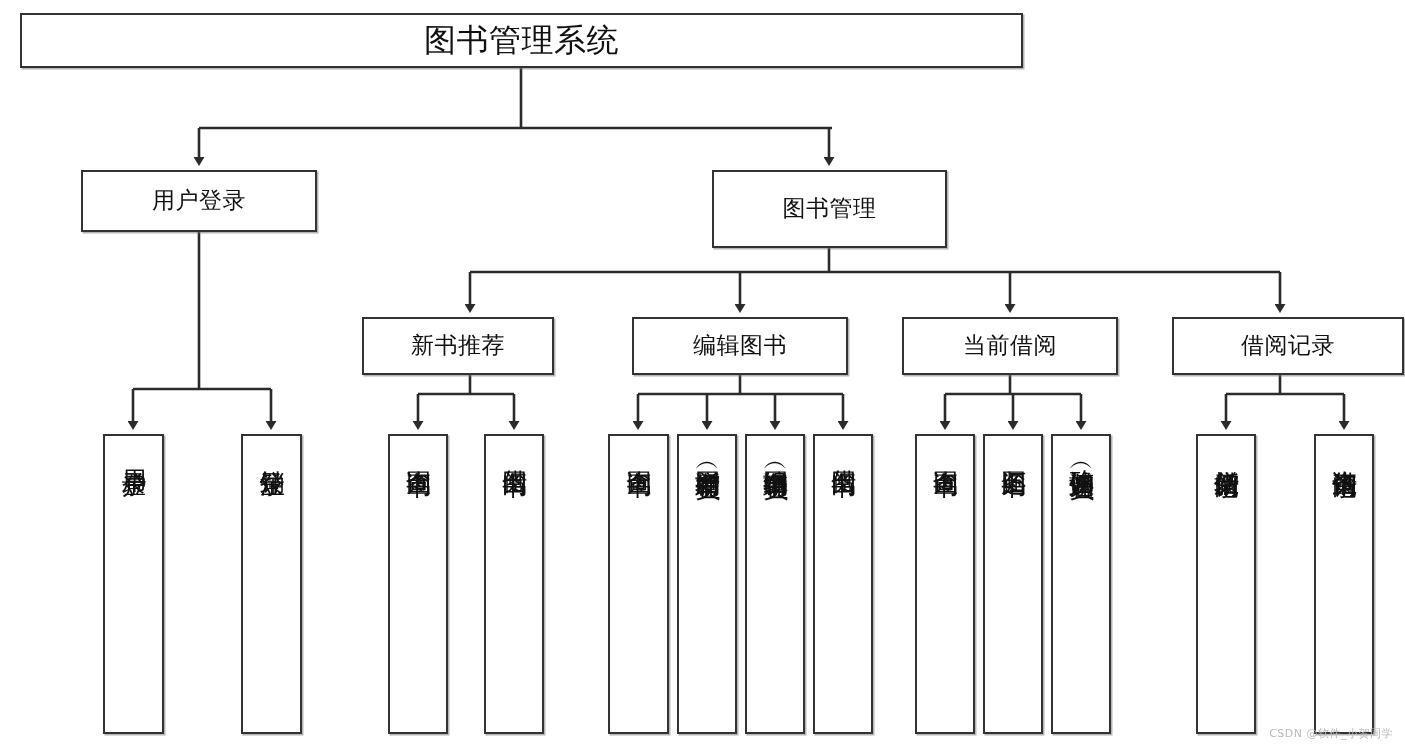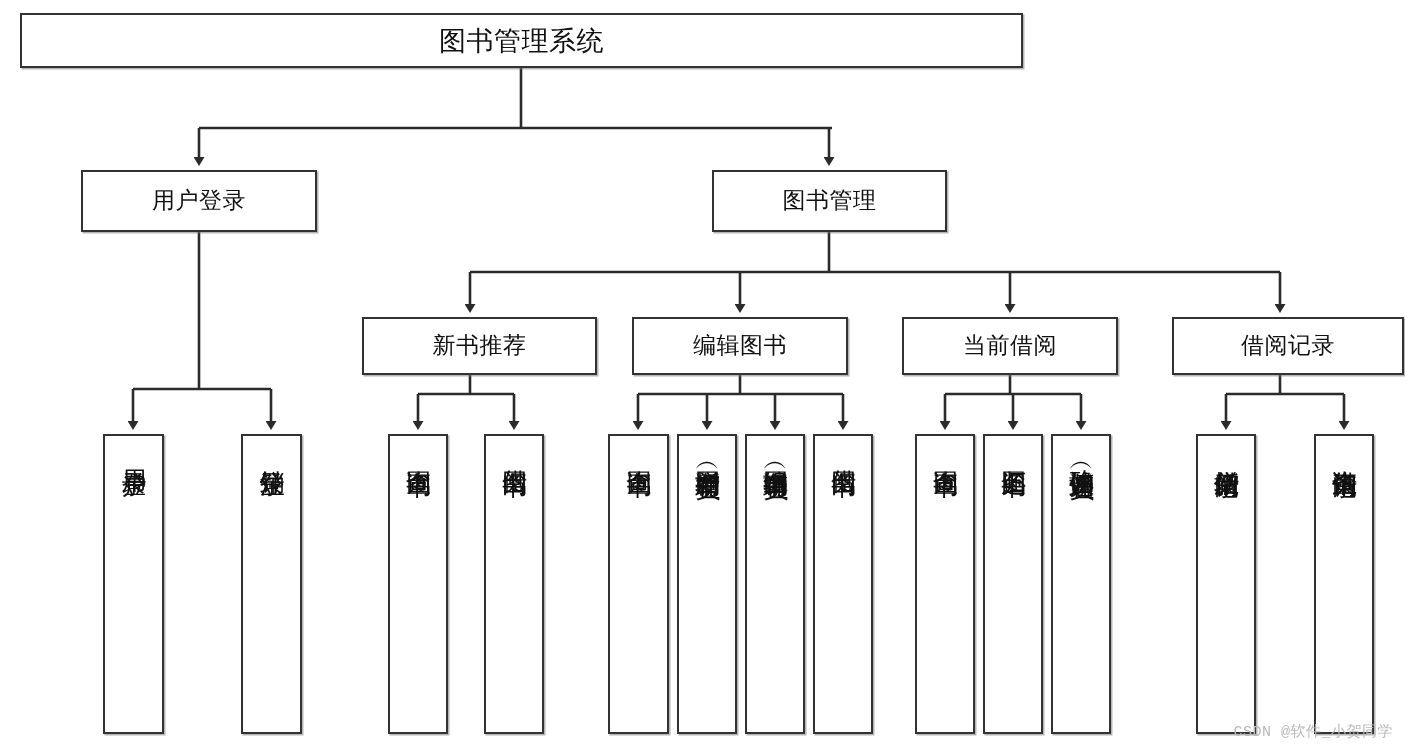--- a/index.html
+++ b/index.html
@@ -41,45 +41,44 @@
   .node .label {
     display: block;
     line-height: 1.18;
     letter-spacing: 0.5px;
     color: #111111;
   }
   .node.horiz .label {
     font-size: 23px;
   }
   .node.root .label {
-    font-size: 27px;
+    font-size: 32px;
   }
   .node.vert {
     align-items: flex-start;
     justify-content: center;
     padding-top: 14px;
   }
   .node.vert .label {
     writing-mode: vertical-rl;
     text-orientation: upright;
     font-size: 25px;
     line-height: 1.06;
     letter-spacing: 1px;
     white-space: nowrap;
   }
   #watermark {
     position: absolute;
     right: 12px;
     bottom: 6px;
-    font-size: 15px;
+    font-size: 11px;
     color: #b9b9b9;
     letter-spacing: 0.5px;
     z-index: 5;
     white-space: nowrap;
-    font-family: Liberation Mono, monospace;
   }
 </style>
 </head>
 <body>
 
 <div id="canvas">
 
   <svg id="edges" viewBox="0 0 1405 747">
     <defs>
       <marker id="arrow" markerWidth="9" markerHeight="11" refX="1" refY="5.5" orient="auto" markerUnits="userSpaceOnUse">
@@ -130,25 +129,25 @@
     </g>
   </svg>
 
   <div class="node root horiz" style="left:20px; top:13px; width:1003px; height:55px;">
     <span class="label">图书管理系统</span>
   </div>
 
   <div class="node horiz" style="left:81px; top:170px; width:236px; height:62px;">
     <span class="label">用户登录</span>
   </div>
-  <div class="node horiz" style="left:712px; top:170px; width:235px; height:62px;">
+  <div class="node horiz" style="left:712px; top:170px; width:235px; height:78px;">
     <span class="label">图书管理</span>
   </div>
 
-  <div class="node horiz" style="left:362px; top:317px; width:235px; height:58px;">
+  <div class="node horiz" style="left:362px; top:317px; width:192px; height:58px;">
     <span class="label">新书推荐</span>
   </div>
   <div class="node horiz" style="left:632px; top:317px; width:216px; height:58px;">
     <span class="label">编辑图书</span>
   </div>
   <div class="node horiz" style="left:902px; top:317px; width:216px; height:58px;">
     <span class="label">当前借阅</span>
   </div>
   <div class="node horiz" style="left:1172px; top:317px; width:232px; height:58px;">
     <span class="label">借阅记录</span>

